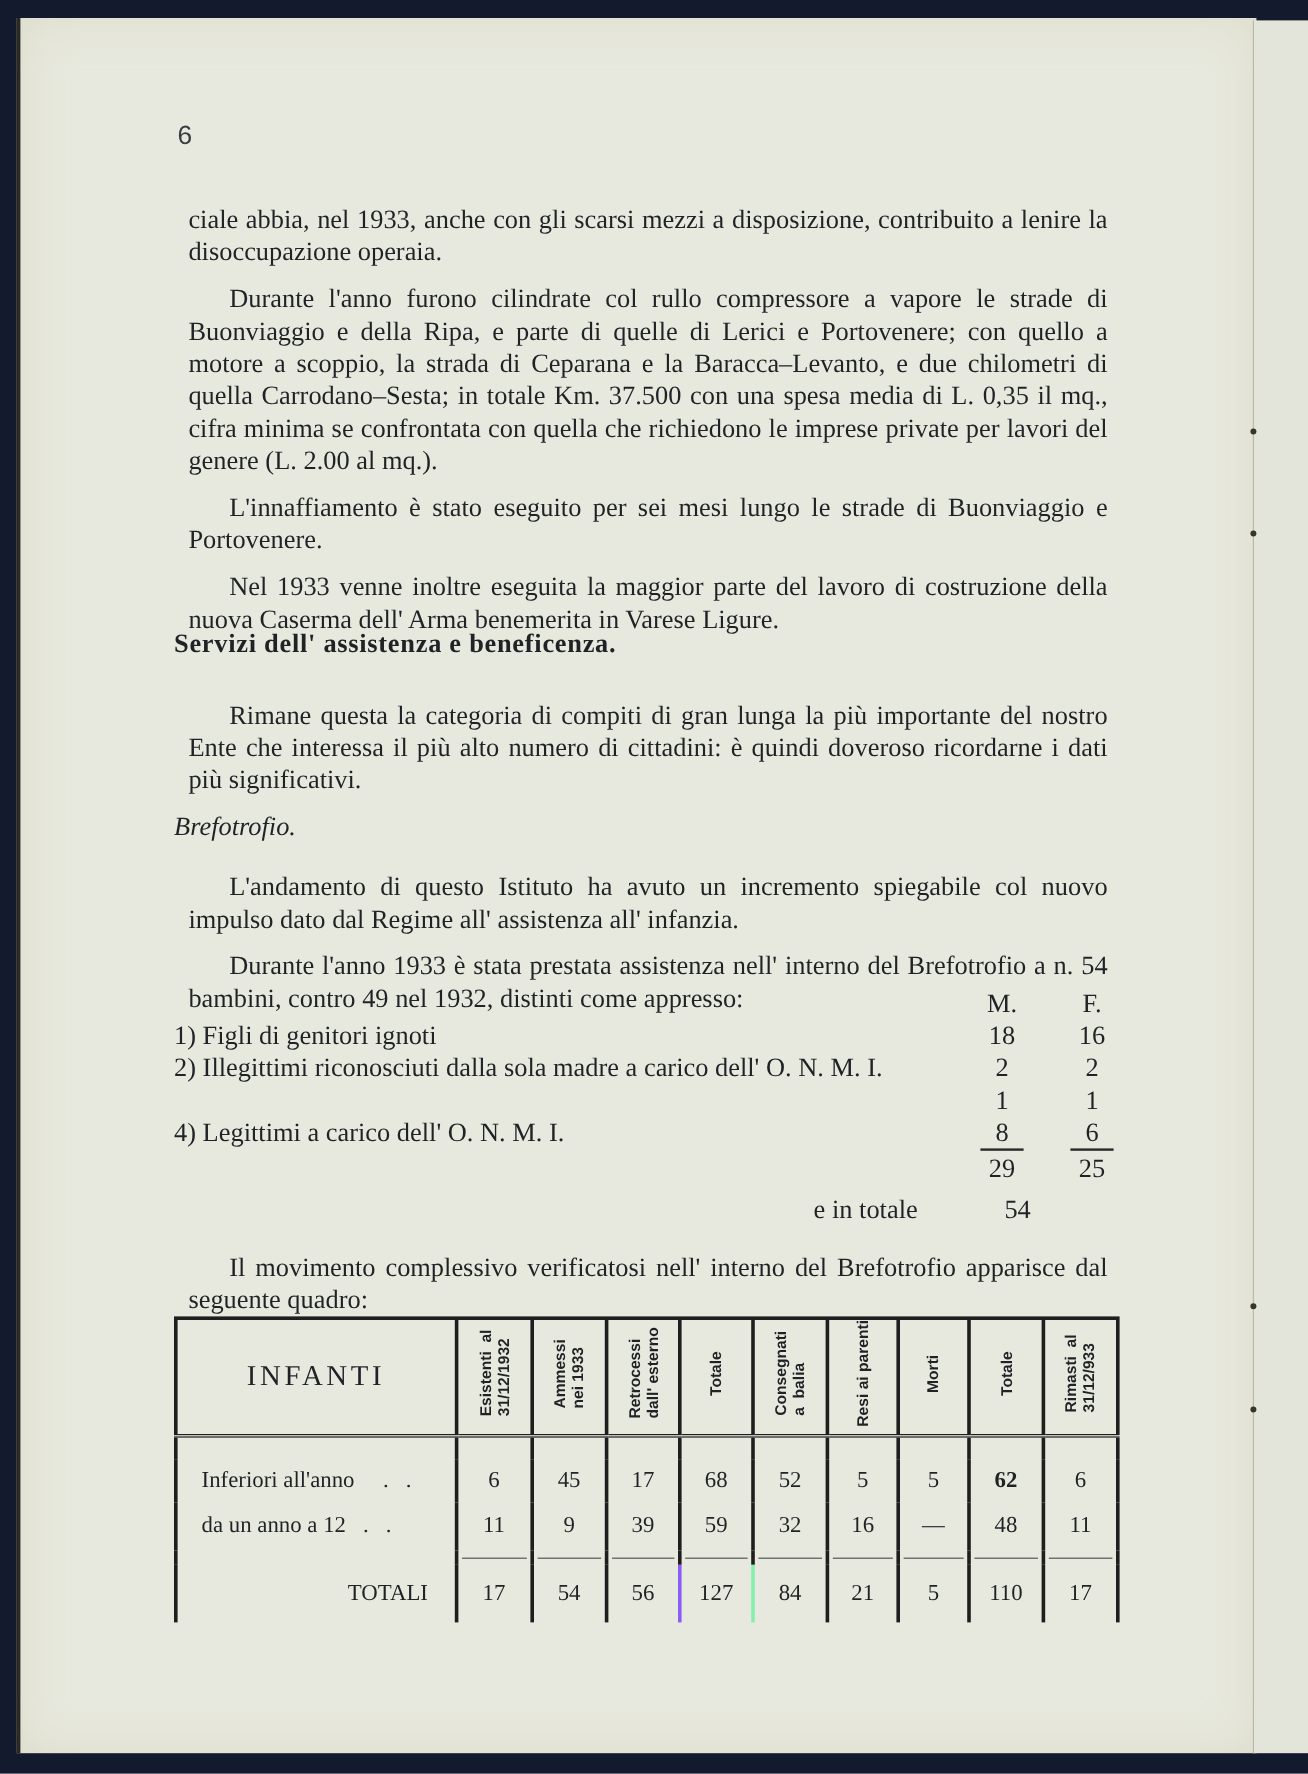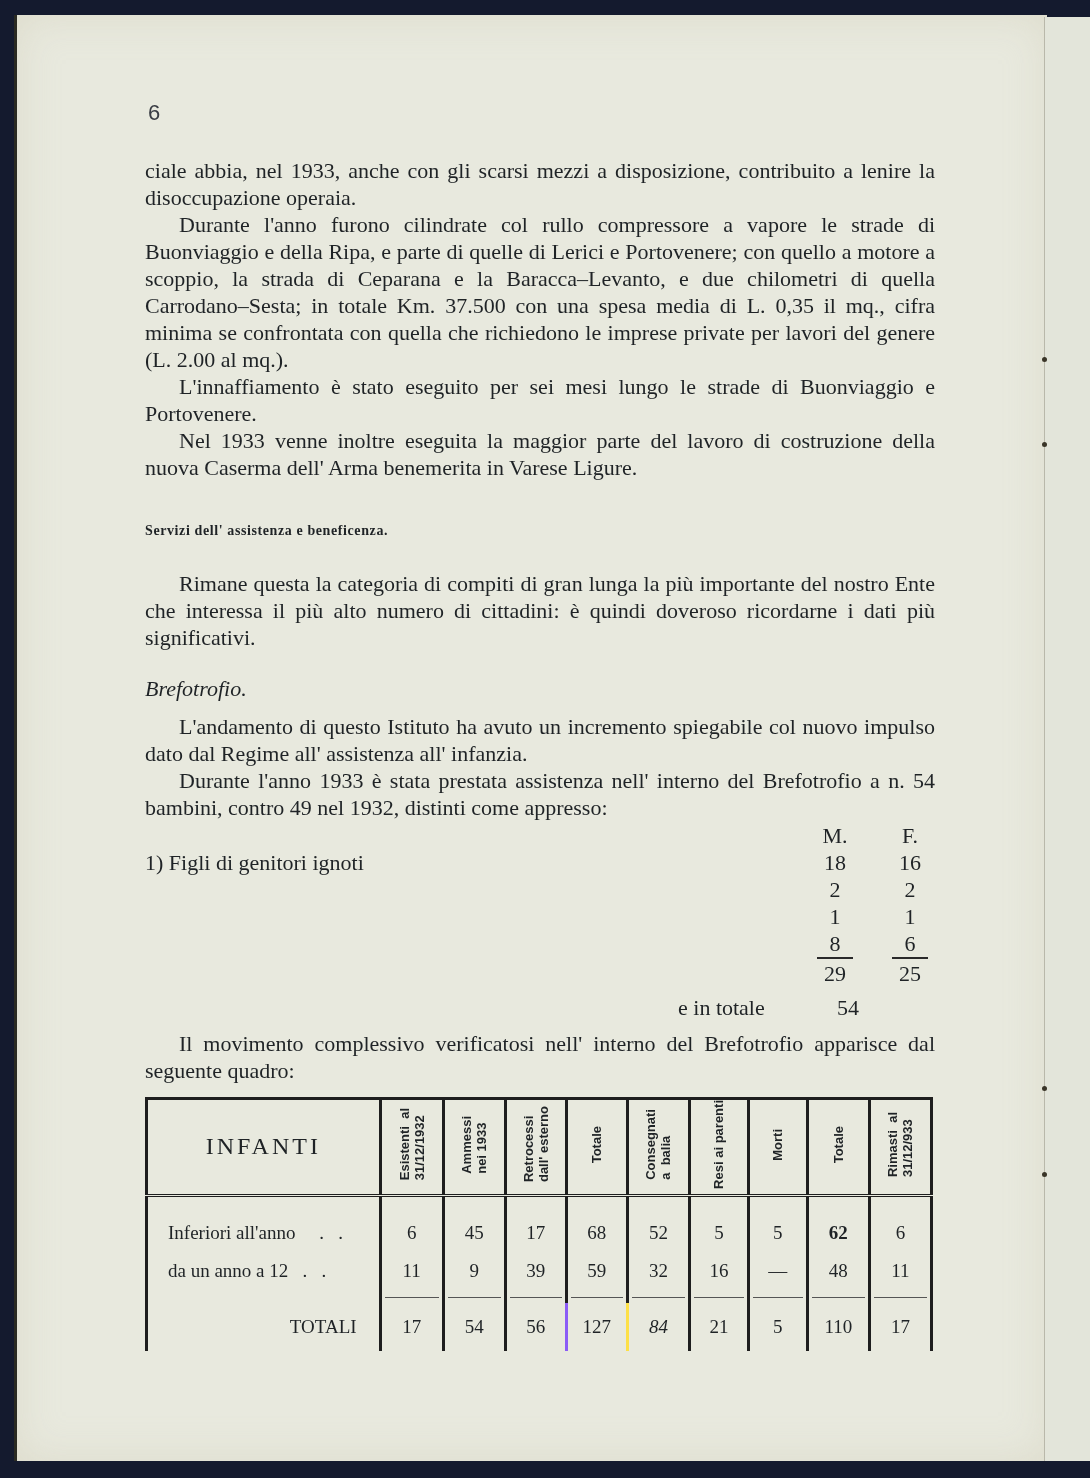--- a/index.html
+++ b/index.html
@@ -17,23 +17,23 @@
   }
   .next-page {
     position:absolute; left:1044px; top:17px; width:46px; height:1444px;
     background:#e3e5da; border-left:1px solid #b9b8aa;
   }
   .staple { position:absolute; left:1042px; width:5px; height:5px; border-radius:50%; background:#3a3528; }
   .page-number {
     position:absolute; left:148px; top:100px; font-size:22px; font-family:"Liberation Sans", sans-serif; font-weight:300; color:#3a3d44;
   }
   .text { position:absolute; left:145px; width:790px; font-size:22px; line-height:27px; text-align:justify; }
-  .text p { margin:0; }
+  .text p { margin:12px; }
   .indent { text-indent:34px; }
-  .heading { position:absolute; left:145px; font-size:14px; font-weight:bold; letter-spacing:0.6px; }
+  .heading { position:absolute; left:145px; font-size:22px; font-weight:bold; letter-spacing:0.6px; }
   .subheading { position:absolute; left:145px; font-size:22px; font-style:italic; }
   .list { position:absolute; left:145px; width:790px; font-size:22px; line-height:27px; }
   .list-row { position:relative; height:27px; }
   .list-row .lbl { position:absolute; left:0; }
   .list-row .m { position:absolute; left:660px; width:60px; text-align:center; }
   .list-row .f { position:absolute; left:735px; width:60px; text-align:center; }
   .uline { position:absolute; height:2px; background:#2a2a2a; }
   table.quadro {
     position:absolute; left:145px; top:1100px; width:788px;
     border-collapse:collapse; font-size:19px;
@@ -82,28 +82,30 @@
   <div class="list-row">
     <span class="m">M.</span>
     <span class="f">F.</span>
   </div>
   <div class="list-row">
     <span class="lbl">1) Figli di genitori ignoti</span>
     <span class="m">18</span>
     <span class="f">16</span>
   </div>
   <div class="list-row">
+    <span class="lbl">2) Illegittimi riconosciuti dalla sola madre a carico dell' O. N. M. I.</span>
     <span class="m">2</span>
     <span class="f">2</span>
   </div>
   <div class="list-row">
     <span class="m">1</span>
     <span class="f">1</span>
   </div>
   <div class="list-row">
+    <span class="lbl">4) Legittimi a carico dell' O. N. M. I.</span>
     <span class="m">8</span>
     <span class="f">6</span>
   </div>
   <div class="uline" style="left:672px; top:135px; width:36px;"></div>
   <div class="uline" style="left:747px; top:135px; width:36px;"></div>
   <div class="list-row" style="margin-top:3px;">
     <span class="m">29</span>
     <span class="f">25</span>
   </div>
   <div class="list-row" style="margin-top:7px;">
@@ -214,20 +216,20 @@
     <td style="border-left:3px solid #1e1e1e; border-right:3px solid #1e1e1e;">
           <div style="height:1px; background:#555; margin:0 3px;"></div>
         </td>
   </tr>
   <tr style="height:48px;">
     <td style="border-left:3px solid #1e1e1e; text-align:right; padding-right:22px;">TOTALI</td>
     <td style="border-left:3px solid #1e1e1e;">17</td>
     <td style="border-left:3px solid #1e1e1e;">54</td>
     <td style="border-left:3px solid #1e1e1e;">56</td>
     <td style="border-left:3px solid #8b5cf6;">127</td>
-    <td style="border-left:3px solid #fde047;font-style:italic;">84</td>
+    <td style="border-left:3px solid #86efac;">84</td>
     <td style="border-left:3px solid #1e1e1e;">21</td>
     <td style="border-left:3px solid #1e1e1e;">5</td>
     <td style="border-left:3px solid #1e1e1e;">110</td>
     <td style="border-left:3px solid #1e1e1e; border-right:3px solid #1e1e1e;">17</td>
   </tr>
 </tbody>
   </table>
 
 </body></html>

